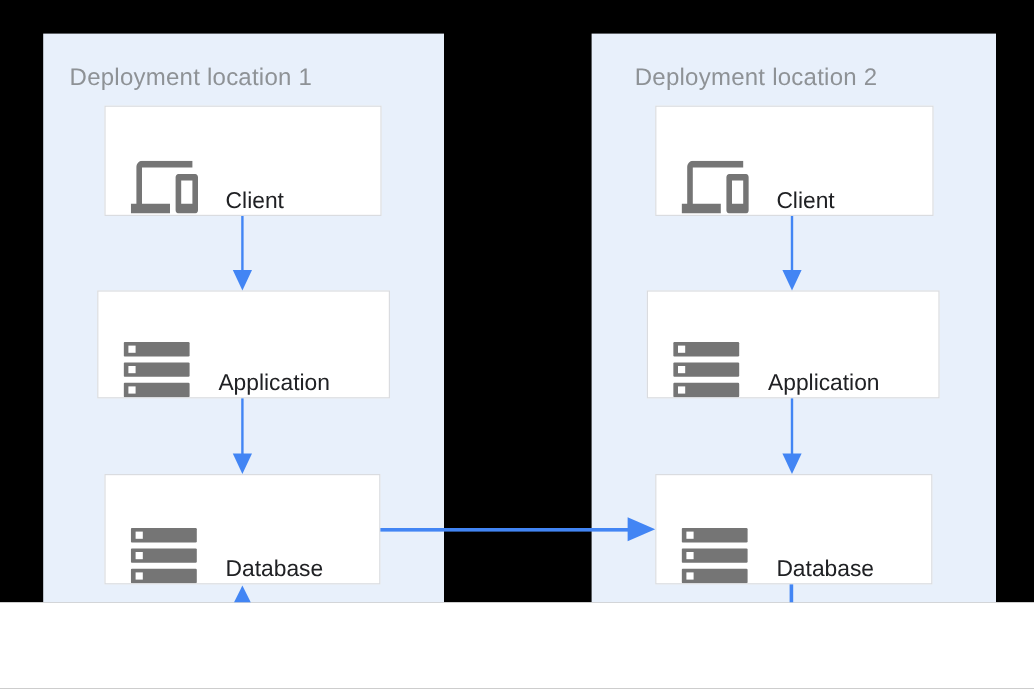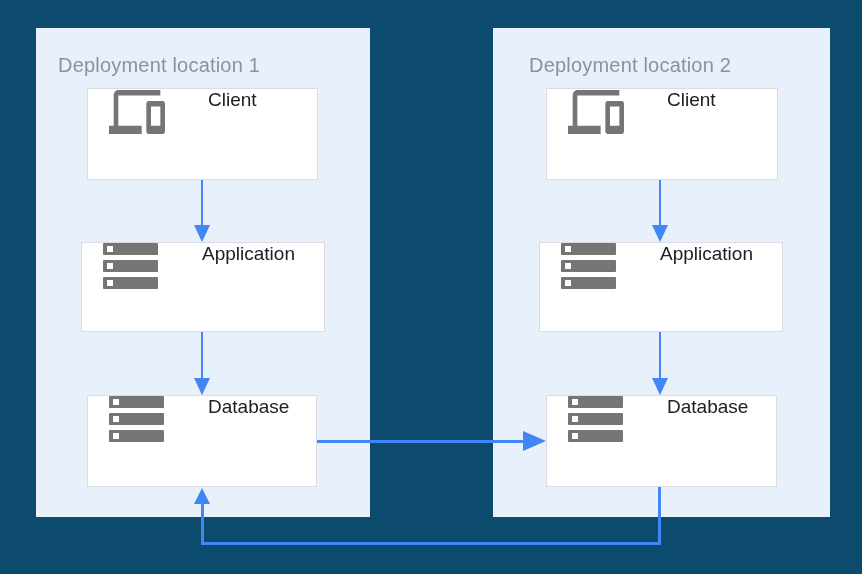--- a/index.html
+++ b/index.html
@@ -1,31 +1,31 @@
 <!DOCTYPE html>
 <html style="--container-bg: #E8F0FB; --node-bg: #FFFFFF; --node-border: #DADCE0; --arrow-blue: #4285F4; --icon-gray: #757575; --title-text: #8E9296; --label-text: #202124;"><head>
 <meta charset="utf-8">
 <style>
   :root{
     --container-bg:#E8F0FB; --node-bg:#FFFFFF; --node-border:#DADCE0;
     --arrow-blue:#4285F4; --icon-gray:#757575; --title-text:#8E9296; --label-text:#202124;
   }
   html,body{margin:0;padding:0;background:#fff;}
   .canvas{
-    position:relative;width:862px;height:574px;background:#0c4a6e;overflow:hidden;
+    position:relative;width:862px;height:502px;background:#000000;overflow:hidden;
     font-family:"Liberation Sans","DejaVu Sans",sans-serif;
   }
   .container{position:absolute;background:var(--container-bg);}
   .container-title{
     position:absolute;font-size:20px;line-height:24px;color:var(--title-text);
     white-space:nowrap;letter-spacing:0.2px;
   }
   .node{
     position:absolute;background:var(--node-bg);border:1px solid var(--node-border);
-    box-sizing:border-box;display:flex;align-items:flex-start;padding-left:21px;gap:20px;
+    box-sizing:border-box;display:flex;align-items:flex-end;padding-left:21px;
   }
   .node-icon{flex:0 0 auto;width:56px;height:46px;margin-right:23px;display:flex;align-items:center;}
   .node-icon svg{display:block;fill:var(--icon-gray);}
   .node-label{font-size:19px;color:var(--label-text);white-space:nowrap;}
   .edge{position:absolute;background:var(--arrow-blue);}
   .head{position:absolute;width:0;height:0;}
   .head-down{border-left:8px solid transparent;border-right:8px solid transparent;border-top:17px solid var(--arrow-blue);}
   .head-up{border-left:8px solid transparent;border-right:8px solid transparent;border-bottom:16px solid var(--arrow-blue);}
   .head-right{border-top:10px solid transparent;border-bottom:10px solid transparent;border-left:23px solid var(--arrow-blue);}
 </style>

